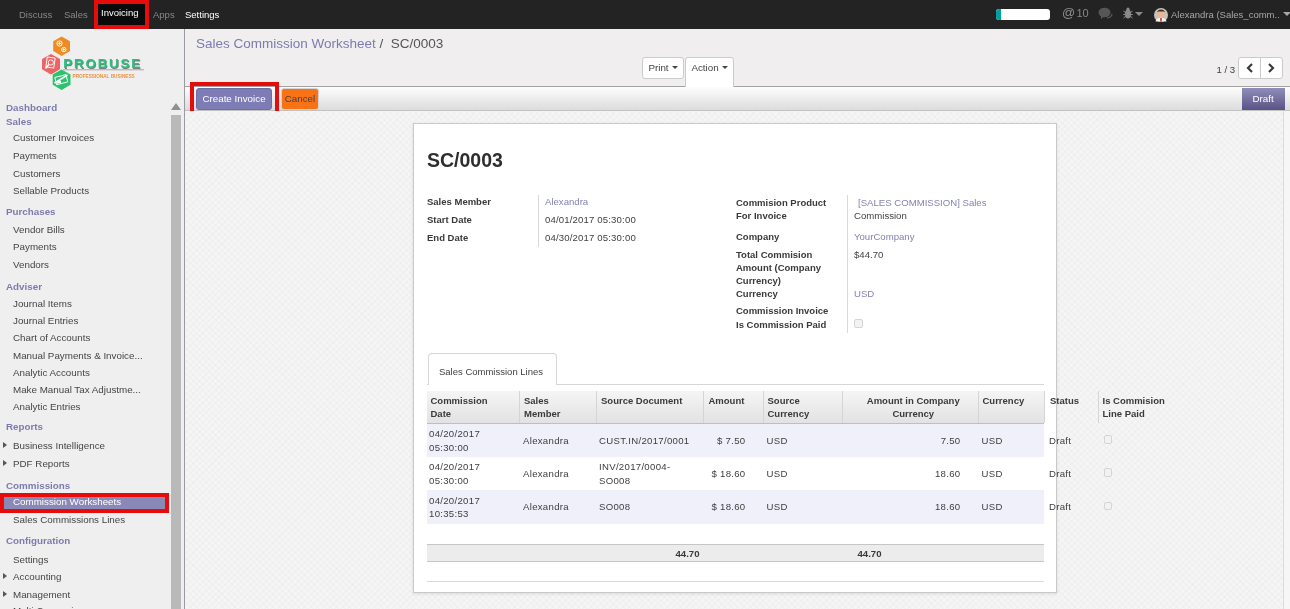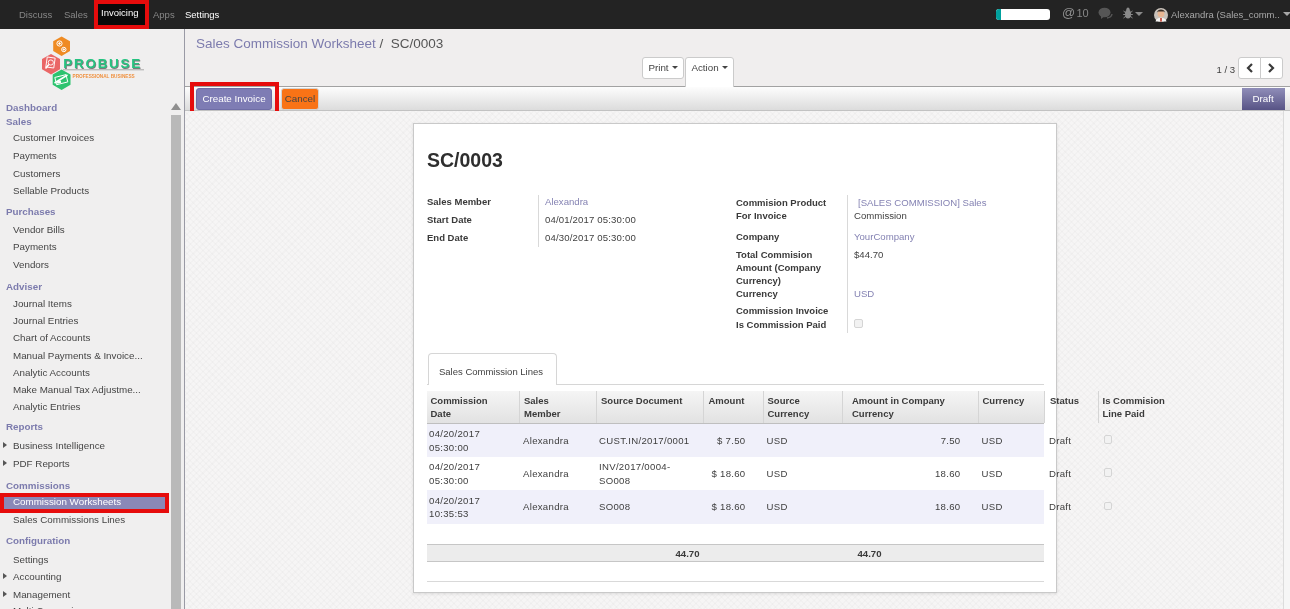--- a/index.html
+++ b/index.html
@@ -223,21 +223,21 @@
 <div id="tabline"></div>
 <div id="tab"></div>
 <span class="txt" style="left:439px;top:366px;font-size:9.5px;color:#424242;">Sales Commission Lines</span>
 
 <div class="grid" id="thead">
   <div>Commission Date</div>
   <div>Sales Member</div>
   <div>Source Document</div>
   <div style="padding-left:5px;">Amount</div>
   <div>Source Currency</div>
-  <div style="padding-left:9px;">Amount in Company Currency</div>
+  <div style="padding-left:22px;text-align:center;">Amount in Company Currency</div>
   <div>Currency</div>
   <div style="padding-left:5px;">Status</div>
   <div>Is Commision Line Paid</div>
 </div>
 
 <div class="grid trow" style="top:424px;background:#f0f0fa;">
   <div style="padding-left:2.5px;">04/20/2017 05:30:00</div>
   <div style="padding-left:4px;">Alexandra</div>
   <div style="padding-left:3px;">CUST.IN/2017/0001</div>
   <div style="text-align:right;padding-right:1px;">$ 7.50</div>

